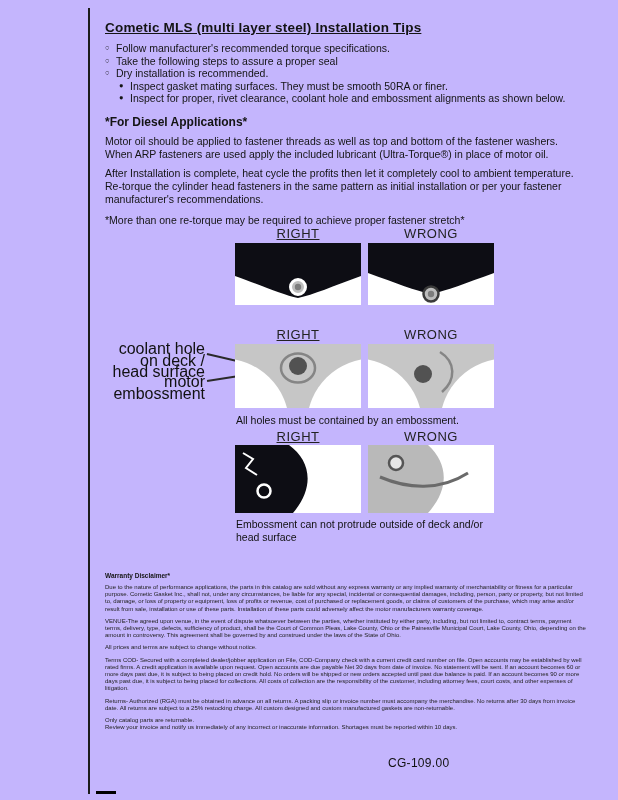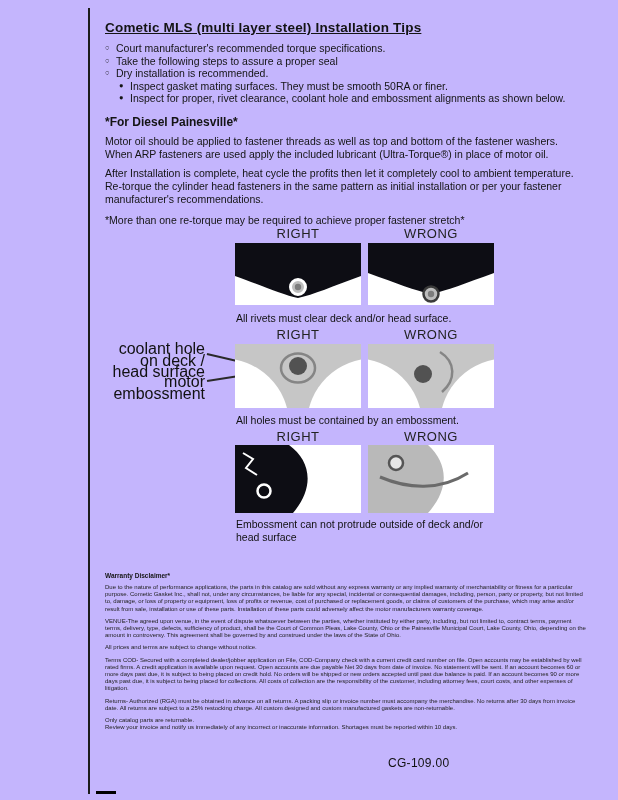--- a/index.html
+++ b/index.html
@@ -21,21 +21,21 @@
   .lvl1::before { content:"\25CB"; position:absolute; left:0; top:0; font-size:7.5px; line-height:12.5px; }
   .lvl2 { padding-left:25px; }
   .lvl2::before { content:"\25CF"; position:absolute; left:14px; top:0; font-size:7.5px; line-height:12.5px; }
   .diesel-heading { font-size:12px; font-weight:bold; margin:10px 0 6px; }
   .para { font-size:10.5px; line-height:13px; margin-bottom:6px; width:470px; }
   .note { font-size:10.5px; line-height:13px; margin-top:8px; }
 
   
   .diagrams { position:absolute; left:105px; top:224px; width:478px; height:334px; }
   .col-header { position:absolute; width:126px; text-align:center; font-size:13px; letter-spacing:.5px; color:#222; }
-  .hdr-r { left:130px; } .hdr-w { left:263px; }
+  .hdr-r { left:130px;text-decoration:underline; } .hdr-w { left:263px; }
   .panel { position:absolute; width:126px; }
   .panel svg { display:block; width:100%; height:auto; }
   .caption { position:absolute; left:131px; font-size:10.5px; line-height:12.5px; color:#111; }
   .dlabel { position:absolute; font-size:16px; line-height:11.5px; text-align:right; width:100px; left:0; color:#111; }
   .leader { position:absolute; height:1.5px; background:#2a2a2a; transform-origin:left center; }
 
   
   .disclaimer { position:absolute; left:105px; top:572px; width:484px; }
   .disclaimer h2 { font-size:6.5px; font-weight:bold; margin-bottom:5px; }
   .disclaimer p { font-size:6px; line-height:7.2px; margin-bottom:5px; color:#222; }
@@ -46,27 +46,27 @@
 </head>
 <body>
 
 <div class="page">
   <div class="left-rule"></div>
   <div class="bottom-tick"></div>
 
   <div class="head">
     <h1 class="title">Cometic MLS (multi layer steel) Installation Tips</h1>
     <ul class="bullets">
-      <li class="lvl1"><span>Court manufacturer's recommended torque specifications.</span></li>
+      <li class="lvl1"><span>Follow manufacturer's recommended torque specifications.</span></li>
       <li class="lvl1"><span>Take the following steps to assure a proper seal</span></li>
       <li class="lvl1"><span>Dry installation is recommended.</span></li>
       <li class="lvl2"><span>Inspect gasket mating surfaces.  They must be smooth 50RA or finer.</span></li>
       <li class="lvl2"><span>Inspect for proper, rivet clearance, coolant hole and embossment alignments as shown below.</span></li>
     </ul>
-    <h2 class="diesel-heading">*For Diesel Painesville*</h2>
+    <h2 class="diesel-heading">*For Diesel Applications*</h2>
     <p class="para">Motor oil should be applied to fastener threads as well as top and bottom of the fastener washers. When ARP fasteners are used apply the included lubricant (Ultra-Torque®) in place of motor oil.</p>
     <p class="para">After Installation is complete, heat cycle the profits then let it completely cool to ambient temperature. Re-torque the cylinder head fasteners in the same pattern as initial installation or per your fastener manufacturer's recommendations.</p>
     <p class="note">*More than one re-torque may be required to achieve proper fastener stretch*</p>
   </div>
 
   <div class="diagrams">
 
     <div class="col-header hdr-r" style="top:2px">RIGHT</div>
     <div class="col-header hdr-w" style="top:2px">WRONG</div>
 
@@ -79,21 +79,20 @@
       </svg>
     </div>
     <div class="panel" style="left:263px; top:19px">
       <svg viewBox="0 0 126 62">
         <rect width="126" height="62" fill="#0d0d14"></rect>
         <path d="M0,62 L0,30 C28,40 48,48 63,51 C78,48 98,40 126,30 L126,62 Z" fill="#ffffff"></path>
         <circle cx="63" cy="51" r="7.5" fill="#bdbdbd" stroke="#3a3a3a" stroke-width="2.5"></circle>
         <circle cx="63" cy="51" r="3.2" fill="#7d7d7d"></circle>
       </svg>
     </div>
-    <div class="caption" style="top:88px">All rivets must clear deck and/or head surface.</div>
 
     <div class="col-header hdr-r" style="top:103px">RIGHT</div>
     <div class="col-header hdr-w" style="top:103px">WRONG</div>
 
     <div class="dlabel" style="top:119px">coolant hole on deck / head surface</div>
     <div class="leader" style="left:102px; top:129px; width:32px; transform:rotate(13deg)"></div>
     <div class="dlabel" style="top:152px">motor embossment</div>
     <div class="leader" style="left:102px; top:156px; width:34px; transform:rotate(-9deg)"></div>
 
     <div class="panel" style="left:130px; top:120px">

